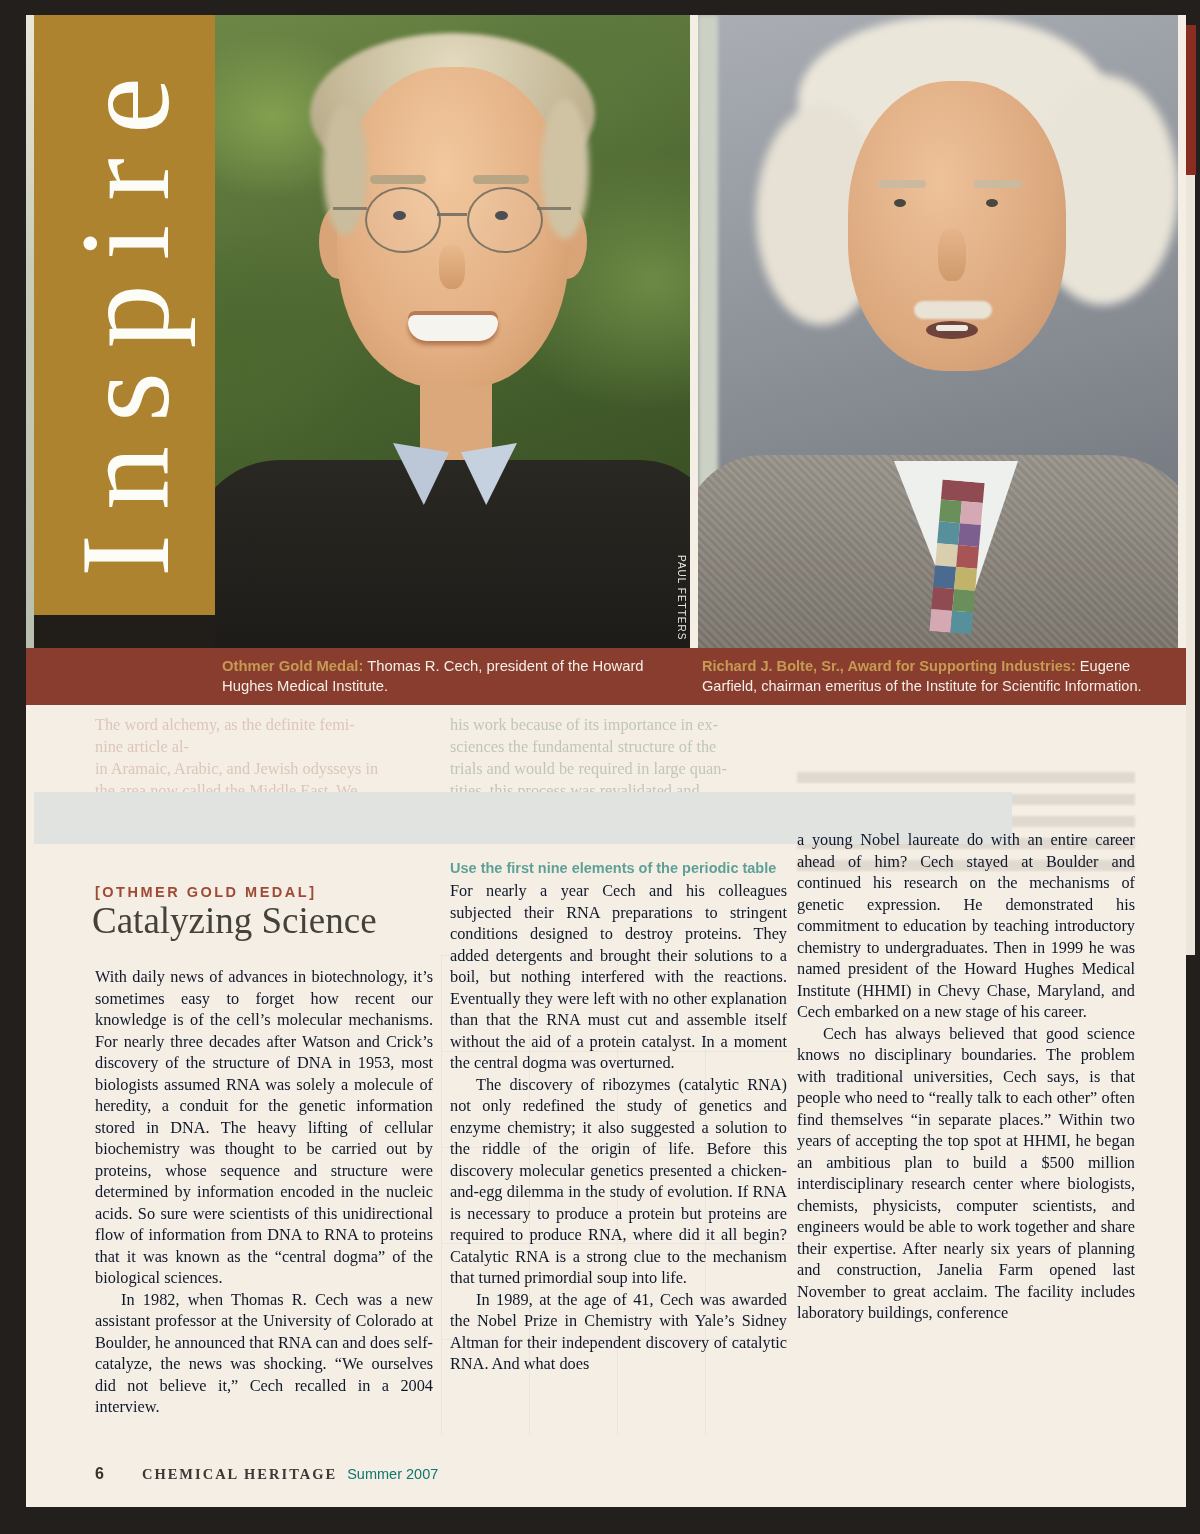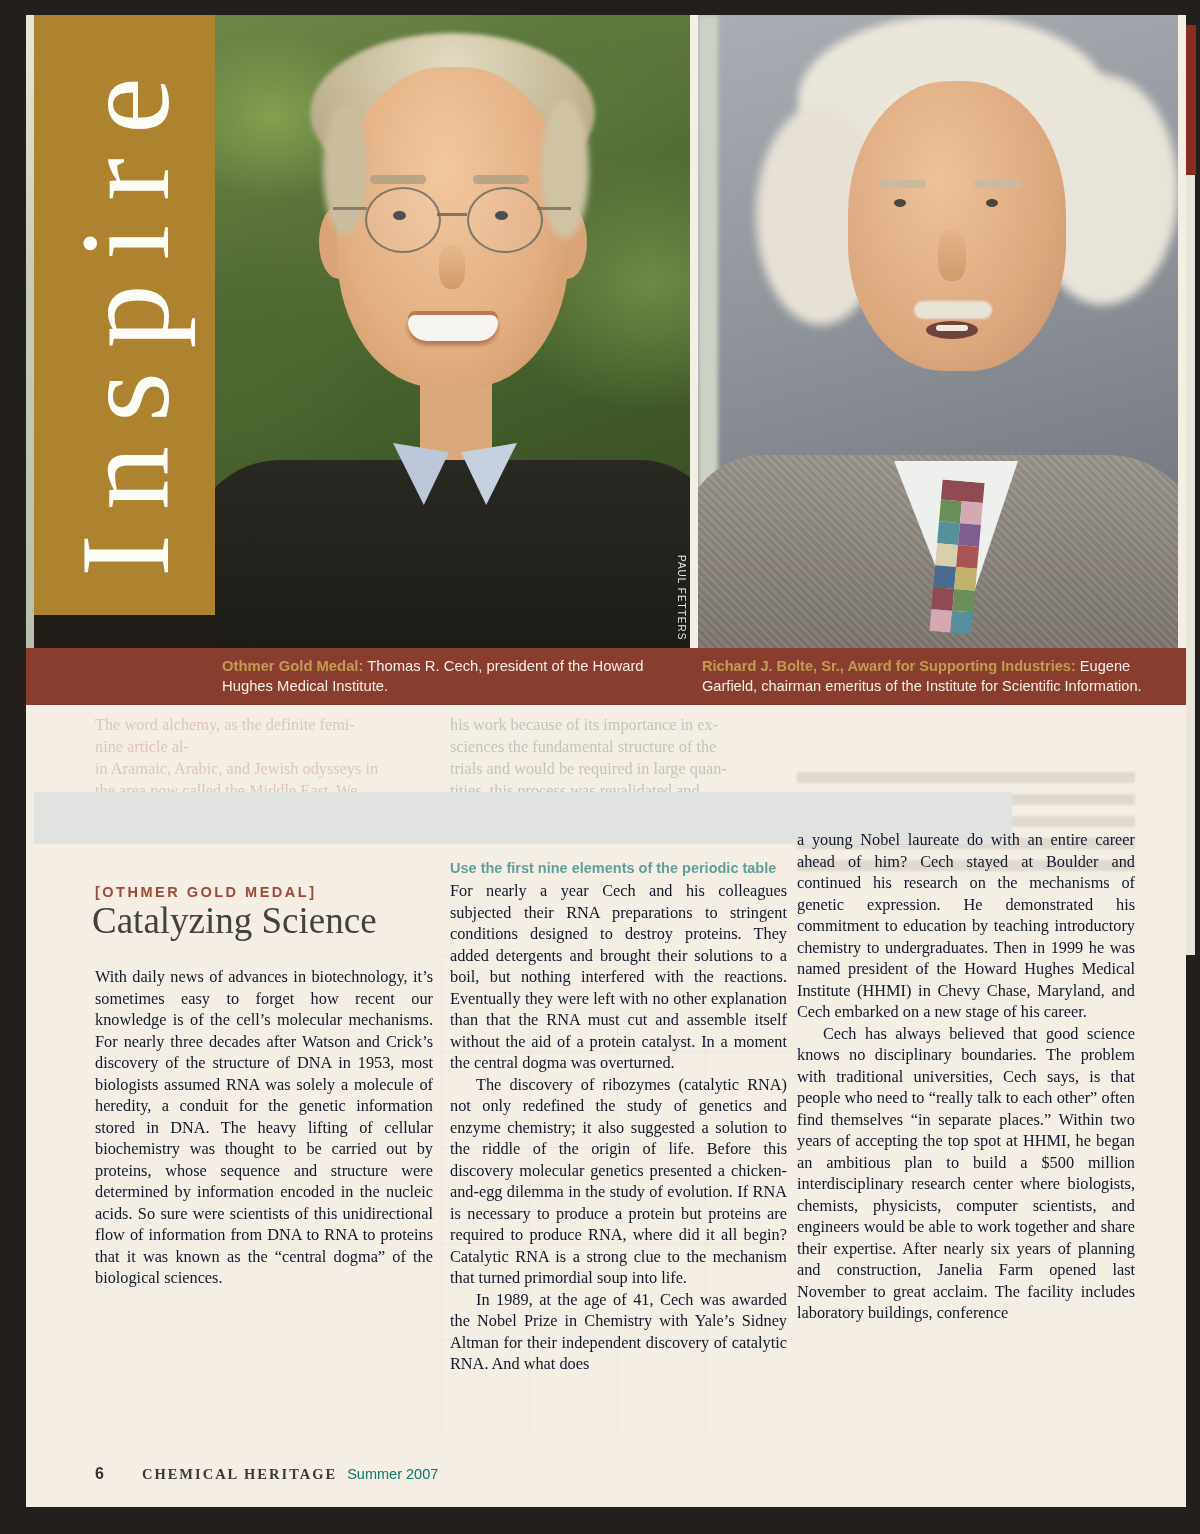--- a/index.html
+++ b/index.html
@@ -227,20 +227,21 @@
     <div class="ghost-stripes" style="left:771px;top:757px;width:338px;height:108px"></div>
 
     <div class="title-band"></div>
     <div class="ghost-line ghost-bold" style="left:424px;top:845px;width:337px">Use the first nine elements of the periodic table</div>
     <div class="section-label">[OTHMER GOLD MEDAL]</div>
     <div class="article-heading">Catalyzing Science</div>
 
     <div class="ghost-grid" style="left:415px;top:940px;width:350px;height:480px"></div>
     <div class="col col1">
       <p>With daily news of advances in biotechnology, it’s sometimes easy to forget how recent our knowledge is of the cell’s molecular mechanisms. For nearly three decades after Watson and Crick’s discovery of the structure of DNA in 1953, most biologists assumed RNA was solely a molecule of heredity, a conduit for the genetic information stored in DNA. The heavy lifting of cellular biochemistry was thought to be carried out by proteins, whose sequence and structure were determined by information encoded in the nucleic acids. So sure were scientists of this unidirectional flow of information from DNA to RNA to proteins that it was known as the “central dogma” of the biological sciences.</p>
+      <p class="indent">In 1982, when Thomas R. Cech was a new assistant professor at the University of Colorado at Boulder, he announced that RNA can and does self-catalyze, the news was shocking. “We ourselves did not believe it,” Cech recalled in a 2004 interview.</p>
     </div>
     <div class="col col2">
       <p>For nearly a year Cech and his colleagues subjected their RNA preparations to stringent conditions designed to destroy proteins. They added detergents and brought their solutions to a boil, but nothing interfered with the reactions. Eventually they were left with no other explanation than that the RNA must cut and assemble itself without the aid of a protein catalyst. In a moment the central dogma was overturned.</p>
       <p class="indent">The discovery of ribozymes (catalytic RNA) not only redefined the study of genetics and enzyme chemistry; it also suggested a solution to the riddle of the origin of life. Before this discovery molecular genetics presented a chicken-and-egg dilemma in the study of evolution. If RNA is necessary to produce a protein but proteins are required to produce RNA, where did it all begin? Catalytic RNA is a strong clue to the mechanism that turned primordial soup into life.</p>
       <p class="indent">In 1989, at the age of 41, Cech was awarded the Nobel Prize in Chemistry with Yale’s Sidney Altman for their independent discovery of catalytic RNA. And what does</p>
     </div>
     <div class="col col3">
       <p>a young Nobel laureate do with an entire career ahead of him? Cech stayed at Boulder and continued his research on the mechanisms of genetic expression. He demonstrated his commitment to education by teaching introductory chemistry to undergraduates. Then in 1999 he was named president of the Howard Hughes Medical Institute (HHMI) in Chevy Chase, Maryland, and Cech embarked on a new stage of his career.</p>
       <p class="indent">Cech has always believed that good science knows no disciplinary boundaries. The problem with traditional universities, Cech says, is that people who need to “really talk to each other” often find themselves “in separate places.” Within two years of accepting the top spot at HHMI, he began an ambitious plan to build a $500 million interdisciplinary research center where biologists, chemists, physicists, computer scientists, and engineers would be able to work together and share their expertise. After nearly six years of planning and construction, Janelia Farm opened last November to great acclaim. The facility includes laboratory buildings, conference</p>
     </div>

